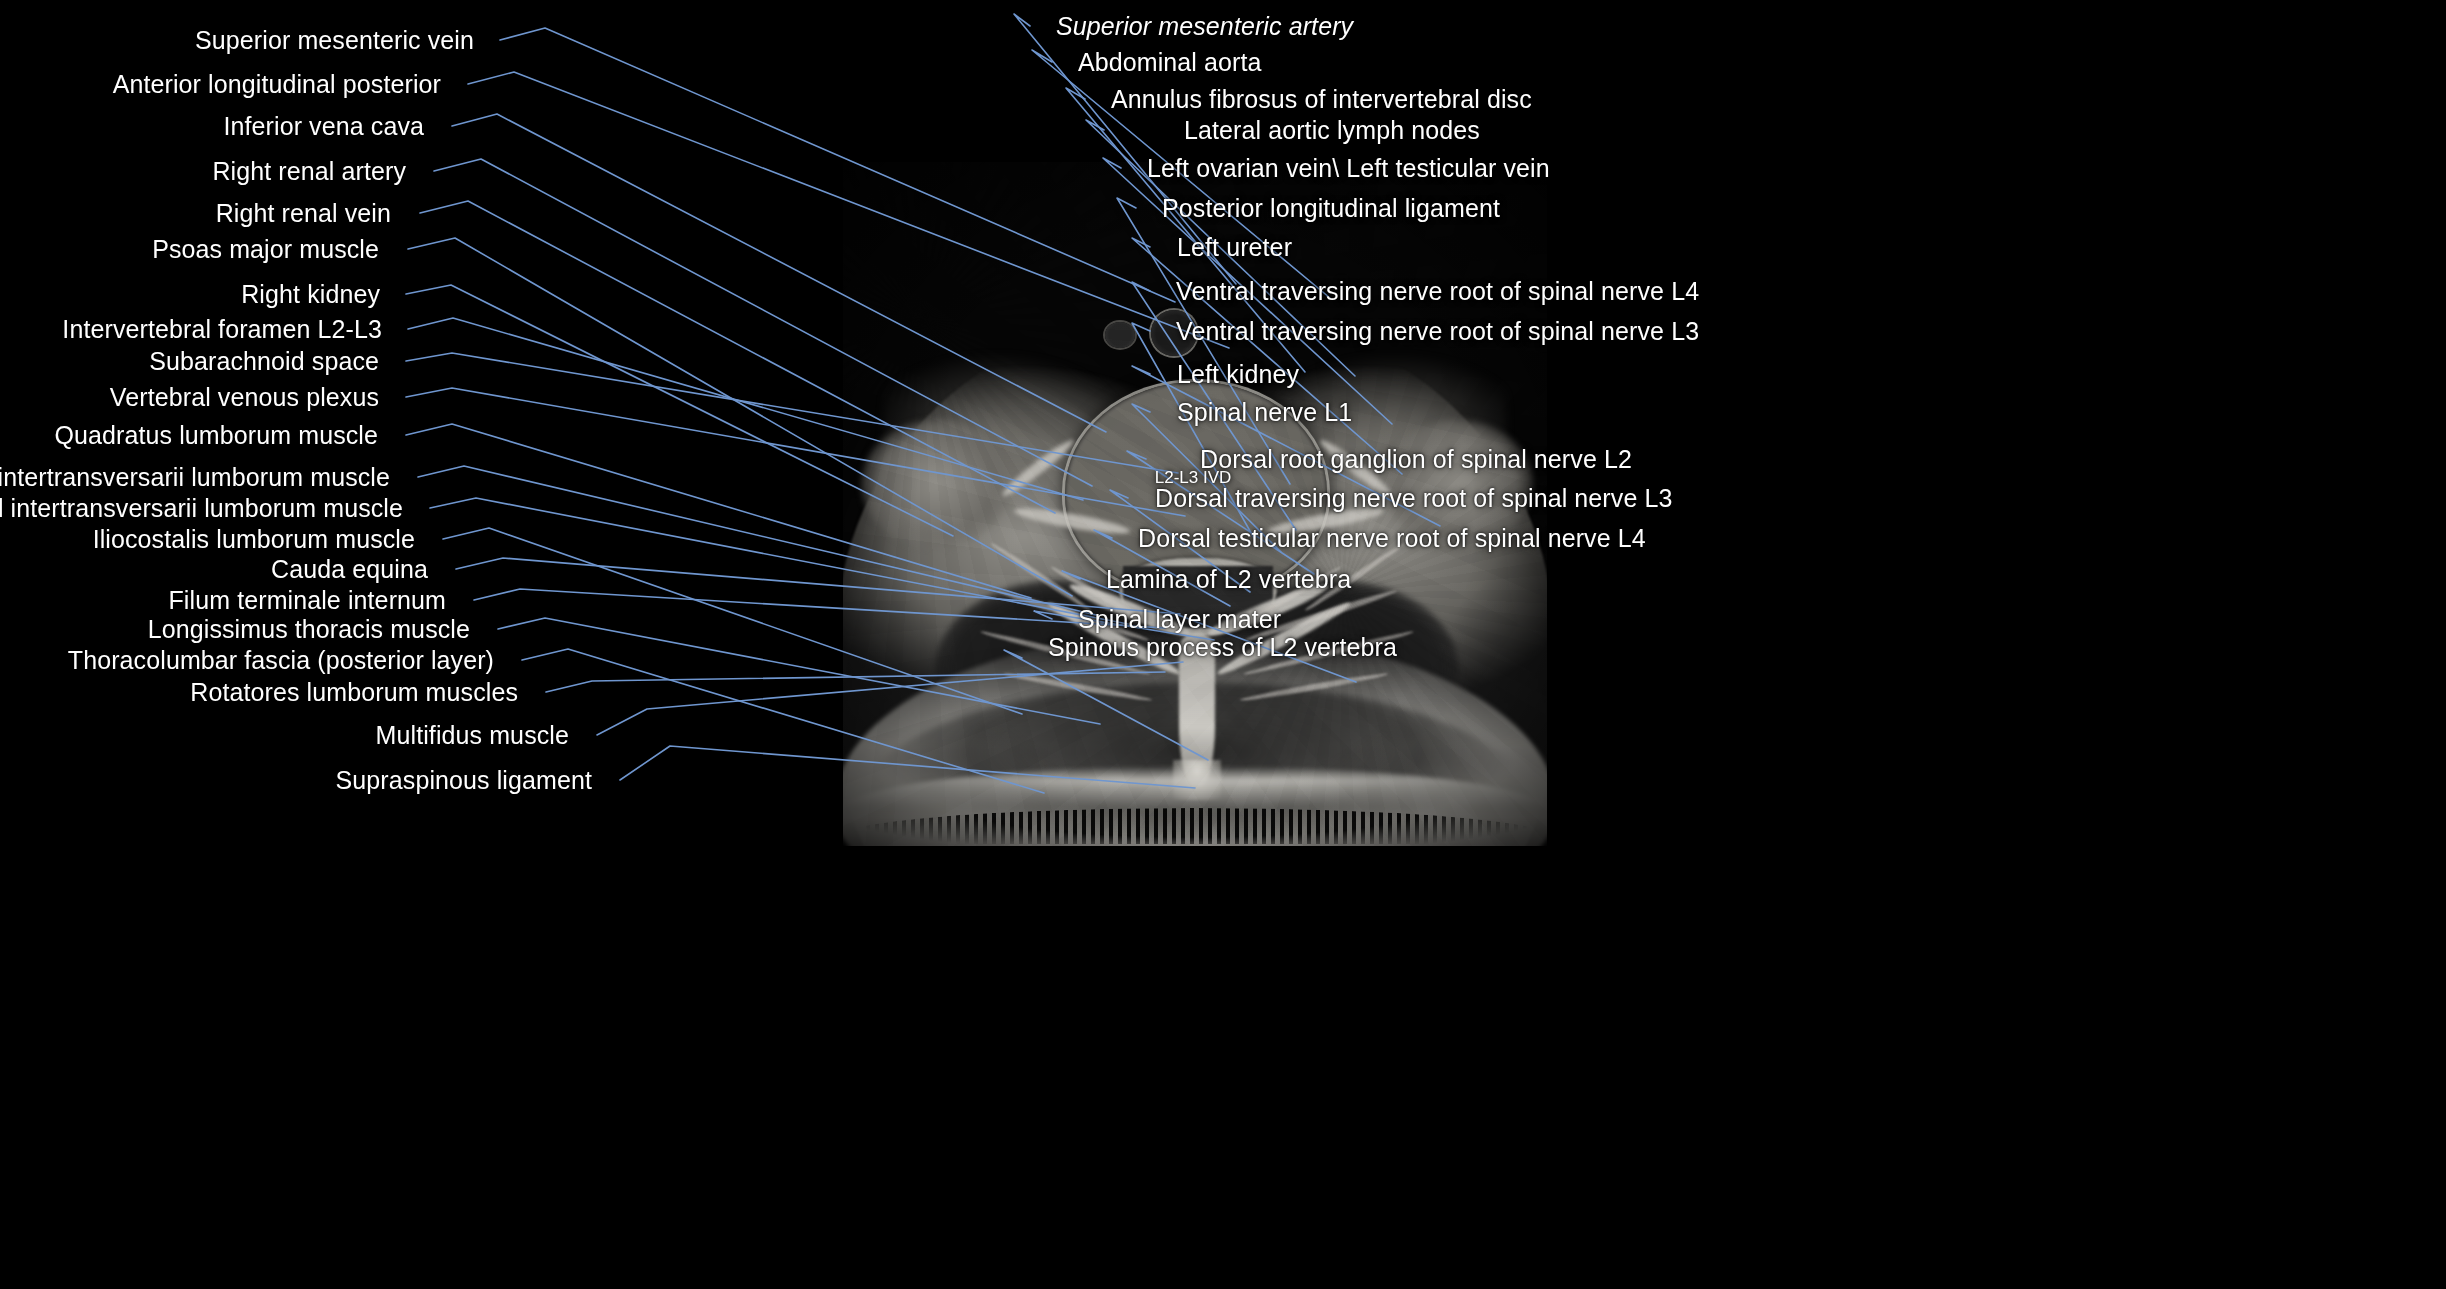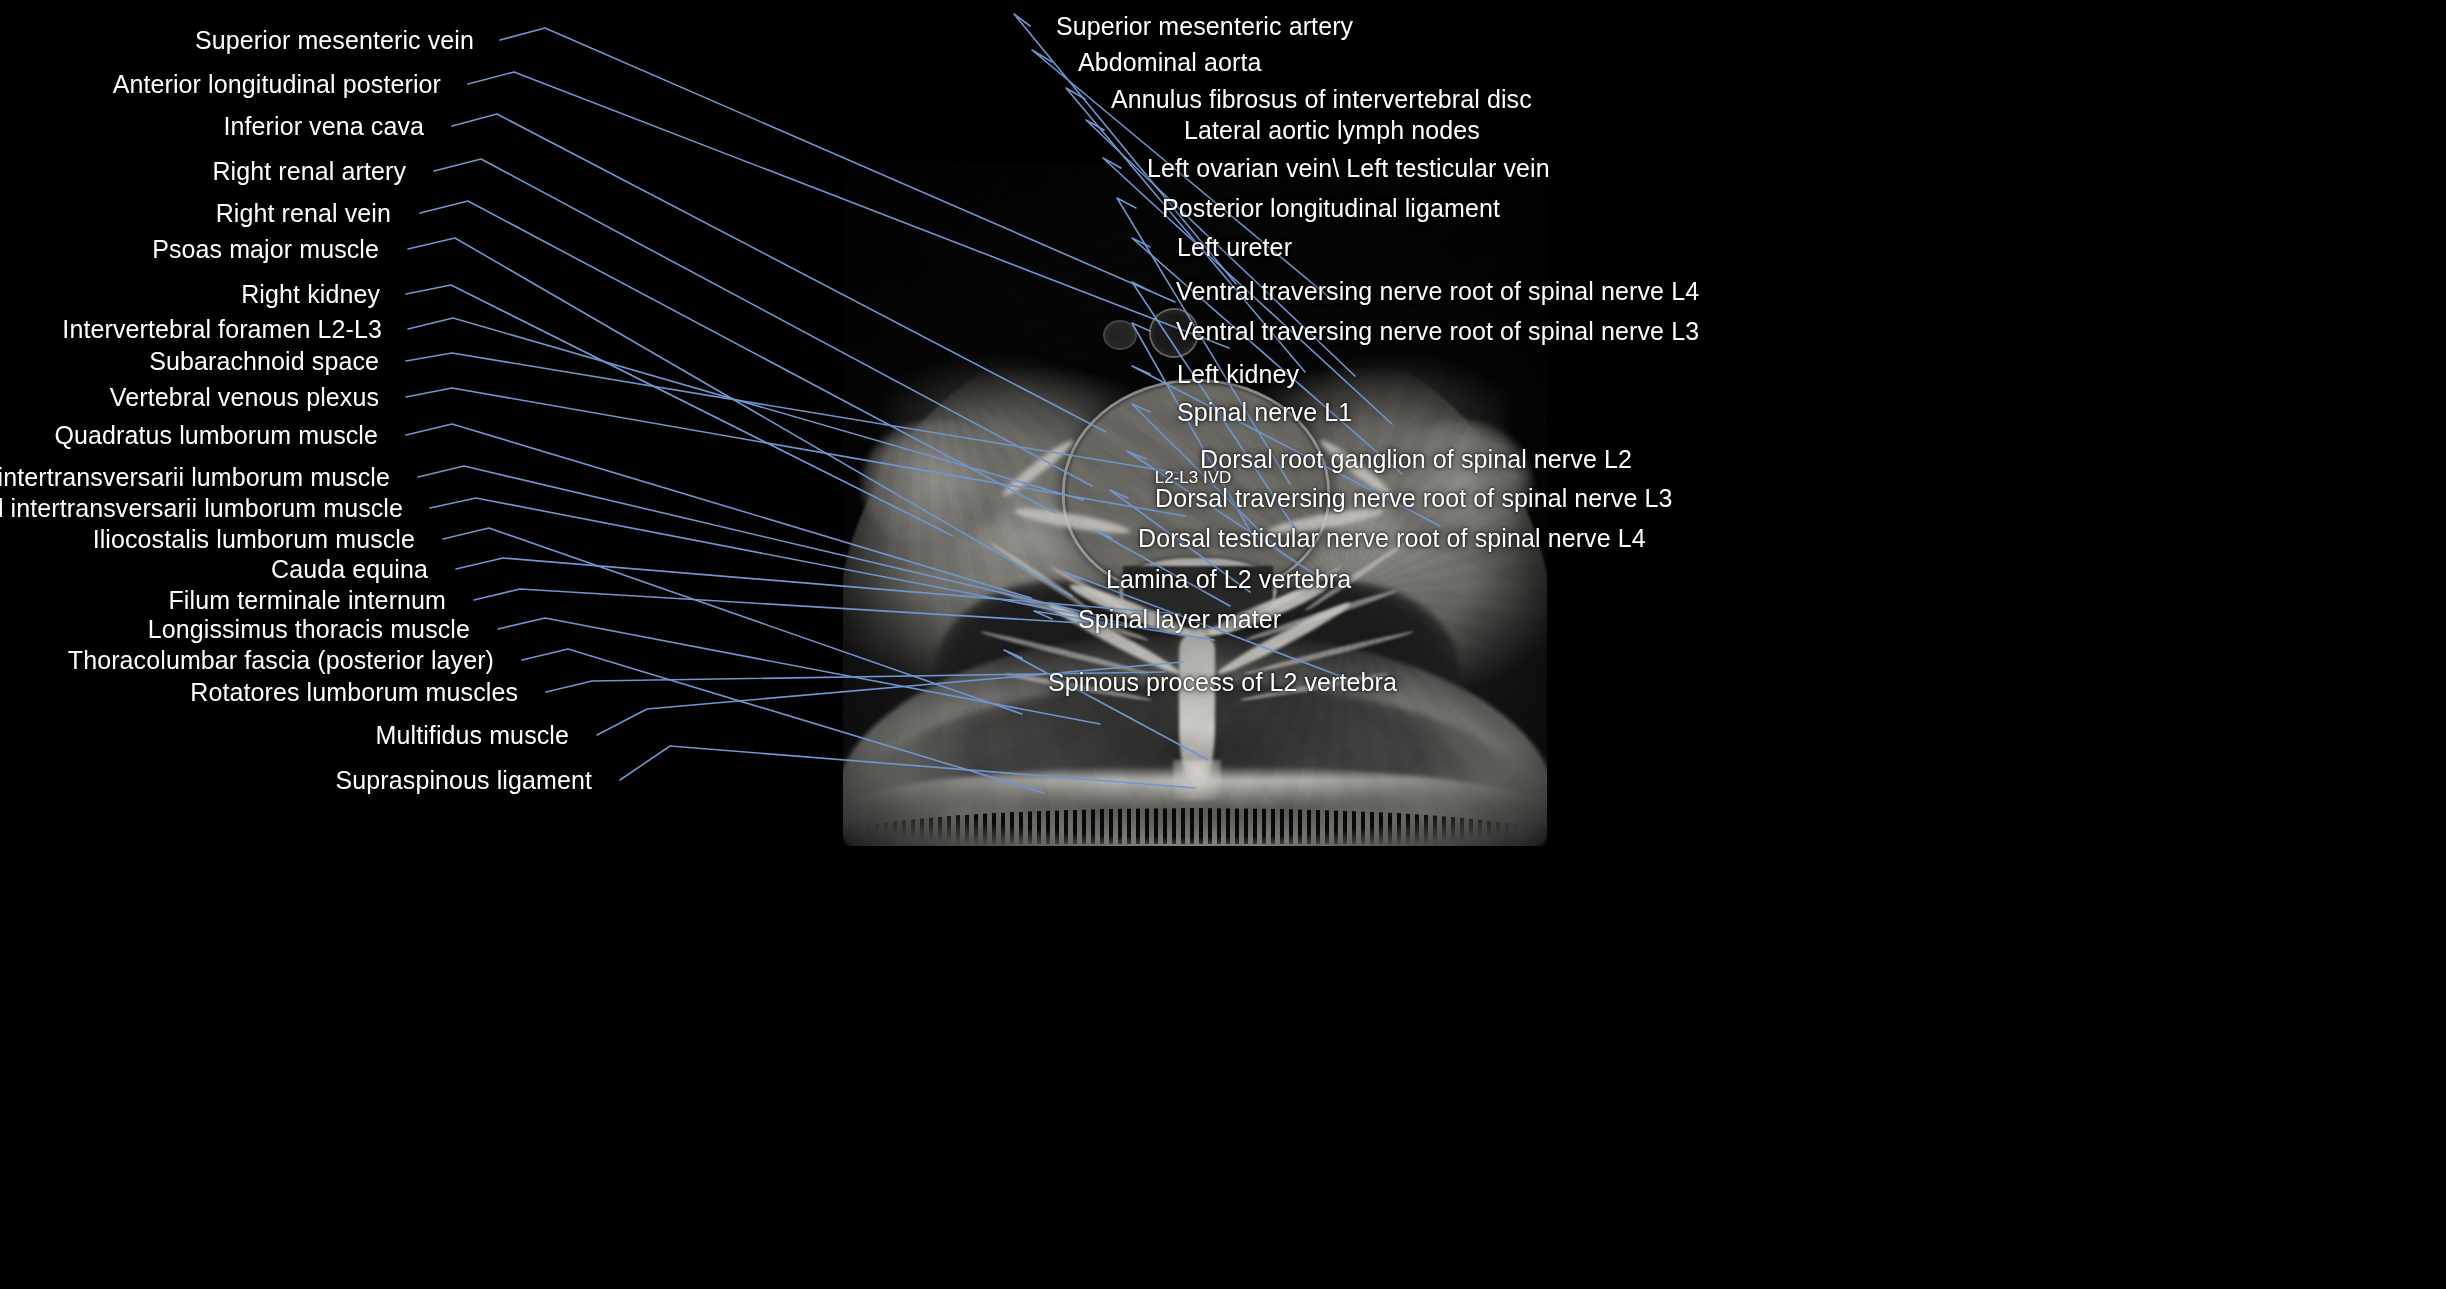--- a/index.html
+++ b/index.html
@@ -279,32 +279,32 @@
       <div class="lbl l" style="left: 415px; top: 539px;">Iliocostalis lumborum muscle</div>
       <div class="lbl l" style="left: 428px; top: 569px;">Cauda equina</div>
       <div class="lbl l" style="left: 446px; top: 600px;">Filum terminale internum</div>
       <div class="lbl l" style="left: 470px; top: 629px;">Longissimus thoracis muscle</div>
       <div class="lbl l" style="left: 494px; top: 660px;">Thoracolumbar fascia (posterior layer)</div>
       <div class="lbl l" style="left: 518px; top: 692px;">Rotatores lumborum muscles</div>
       <div class="lbl l" style="left: 569px; top: 735px;">Multifidus muscle</div>
       <div class="lbl l" style="left: 592px; top: 780px;">Supraspinous ligament</div>
     </div>
   <div id="right-labels">
-      <div class="lbl r" style="left: 1056px; top: 26px;">Superior mesenteric artery</div>
+      <div class="lbl r" style="left: 1056px; top: 26px; font-style: italic;">Superior mesenteric artery</div>
       <div class="lbl r" style="left: 1078px; top: 62px;">Abdominal aorta</div>
       <div class="lbl r" style="left: 1111px; top: 99px;">Annulus fibrosus of intervertebral disc</div>
       <div class="lbl r" style="left: 1184px; top: 130px;">Lateral aortic lymph nodes</div>
       <div class="lbl r" style="left: 1147px; top: 168px;">Left ovarian vein\ Left testicular vein</div>
       <div class="lbl r" style="left: 1162px; top: 208px;">Posterior longitudinal ligament</div>
       <div class="lbl r" style="left: 1177px; top: 247px;">Left ureter</div>
       <div class="lbl r" style="left: 1176px; top: 291px;">Ventral traversing nerve root of spinal nerve L4</div>
       <div class="lbl r" style="left: 1176px; top: 331px;">Ventral traversing nerve root of spinal nerve L3</div>
       <div class="lbl r" style="left: 1177px; top: 374px;">Left kidney</div>
       <div class="lbl r" style="left: 1177px; top: 412px; text-align: center;">Spinal nerve L1</div>
       <div class="lbl r" style="left: 1172px; top: 459px; padding-left: 28px;">Dorsal root ganglion of spinal nerve L2</div>
       <div class="lbl r" style="left: 1155px; top: 498px;">Dorsal traversing nerve root of spinal nerve L3</div>
       <div class="lbl r" style="left: 1138px; top: 538px;">Dorsal testicular nerve root of spinal nerve L4</div>
       <div class="lbl r" style="left: 1106px; top: 579px;">Lamina of L2 vertebra</div>
       <div class="lbl r" style="left: 1078px; top: 619px;">Spinal layer mater</div>
-      <div class="lbl r" style="left: 1048px; top: 682px;">Spinous process of L2 vertebra</div>
+      <div class="lbl r" style="left: 1048px; top: 647px;">Spinous process of L2 vertebra</div>
     </div>
 
 </div>
 
 </body></html>

